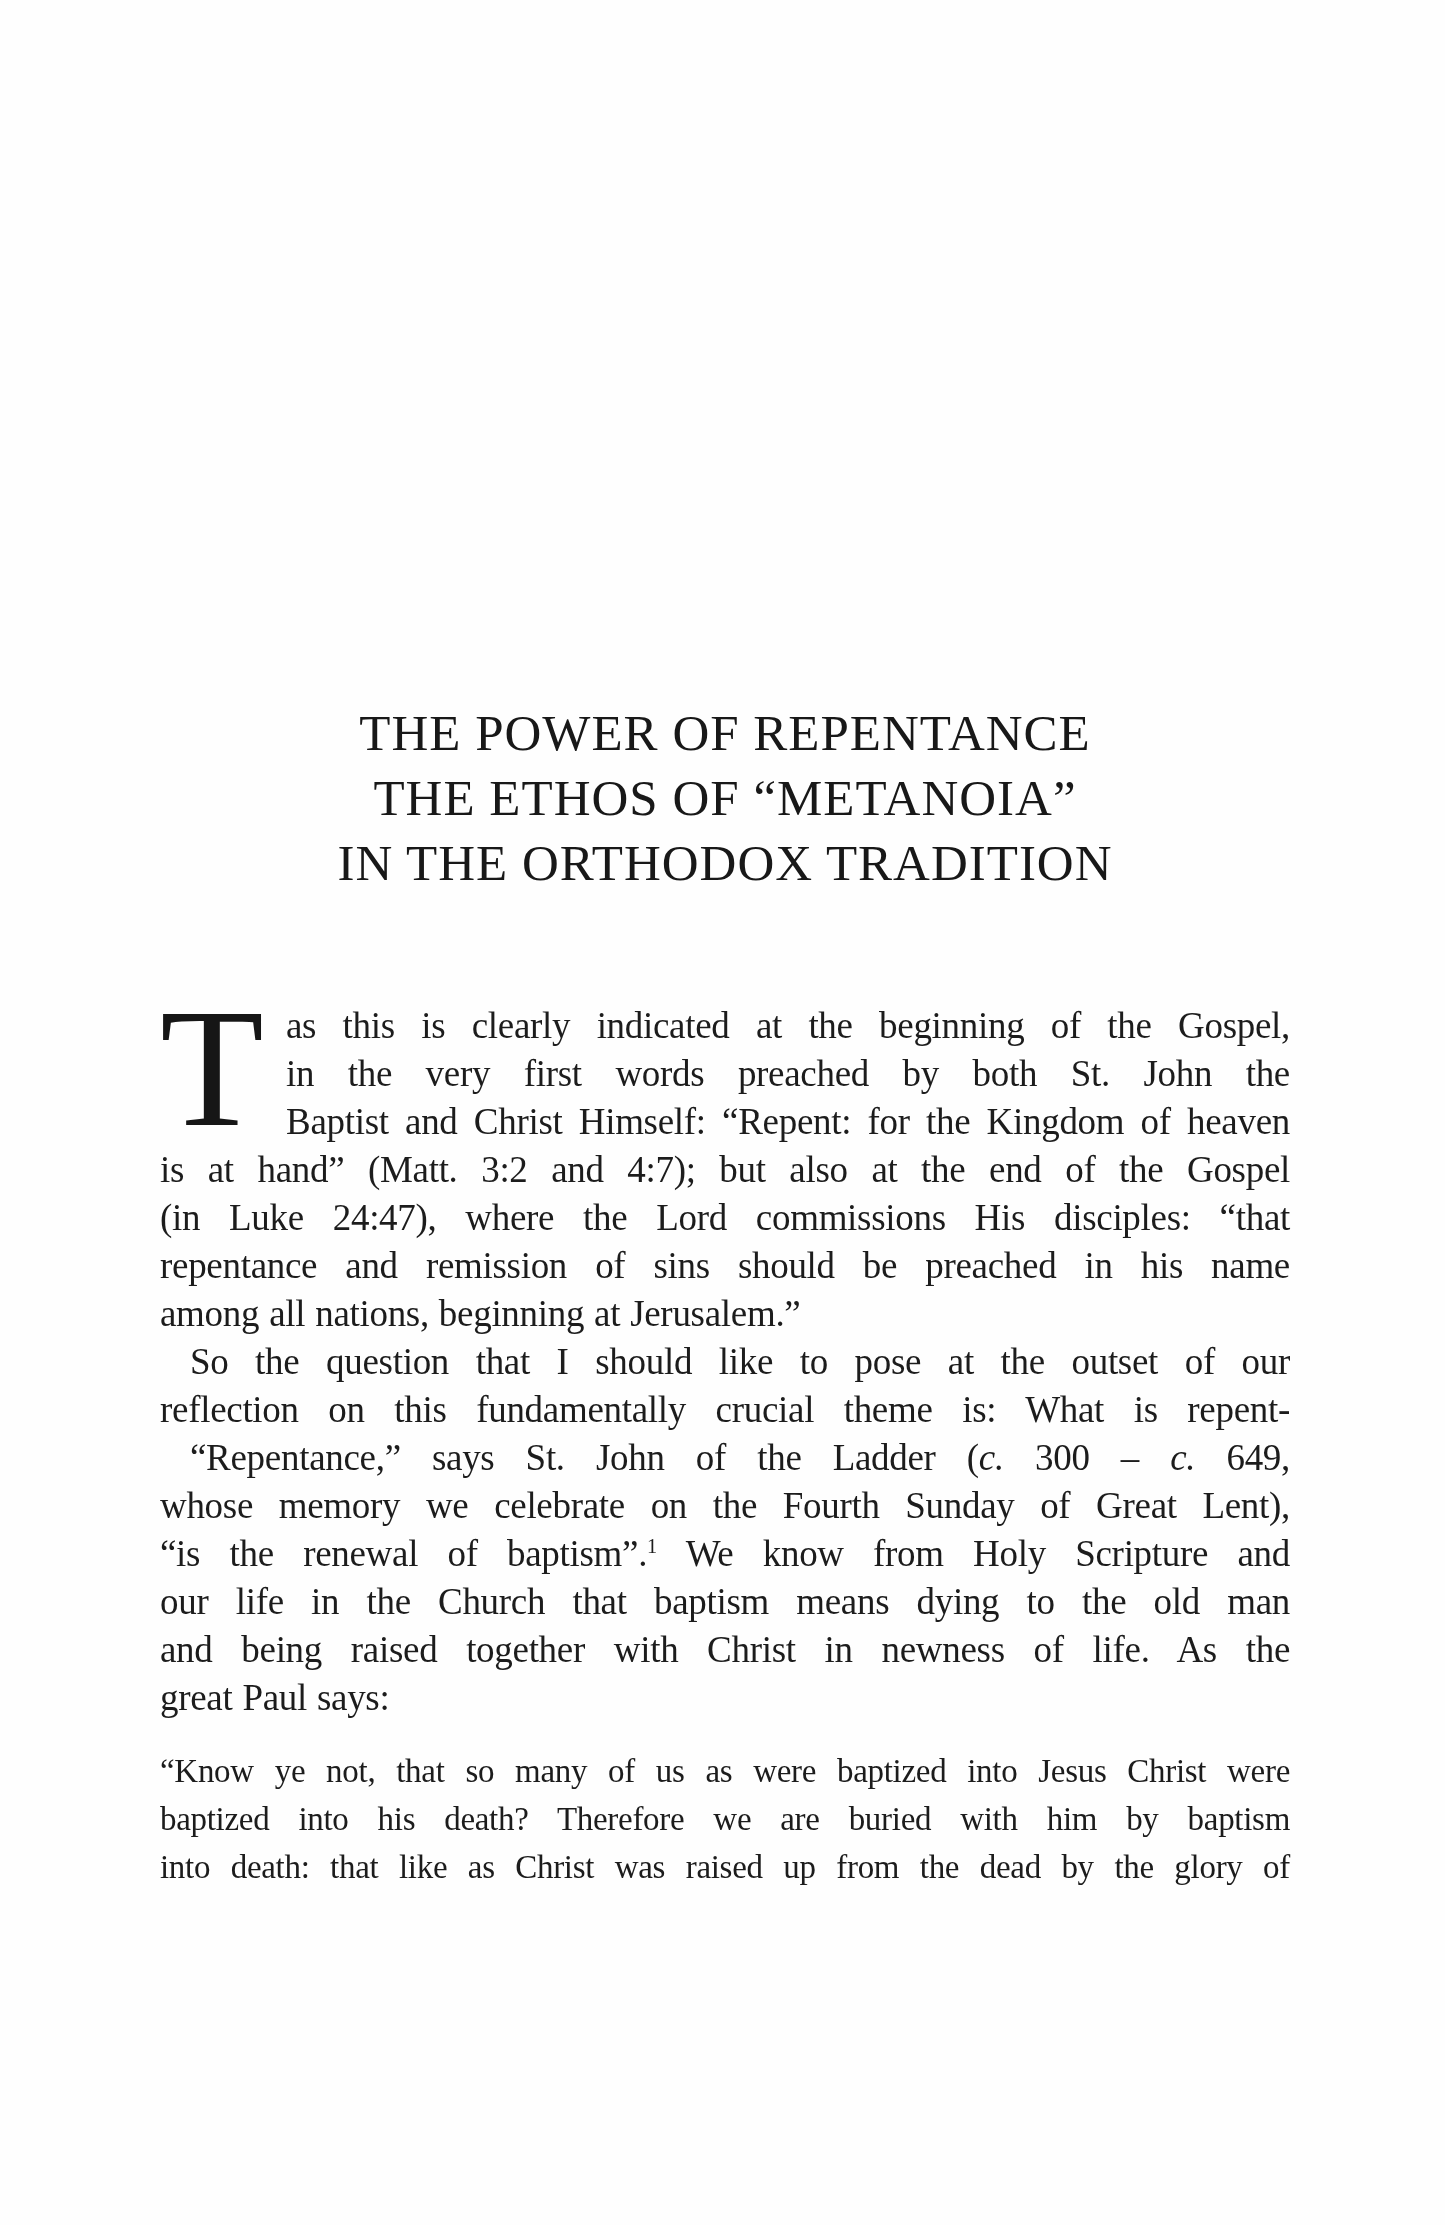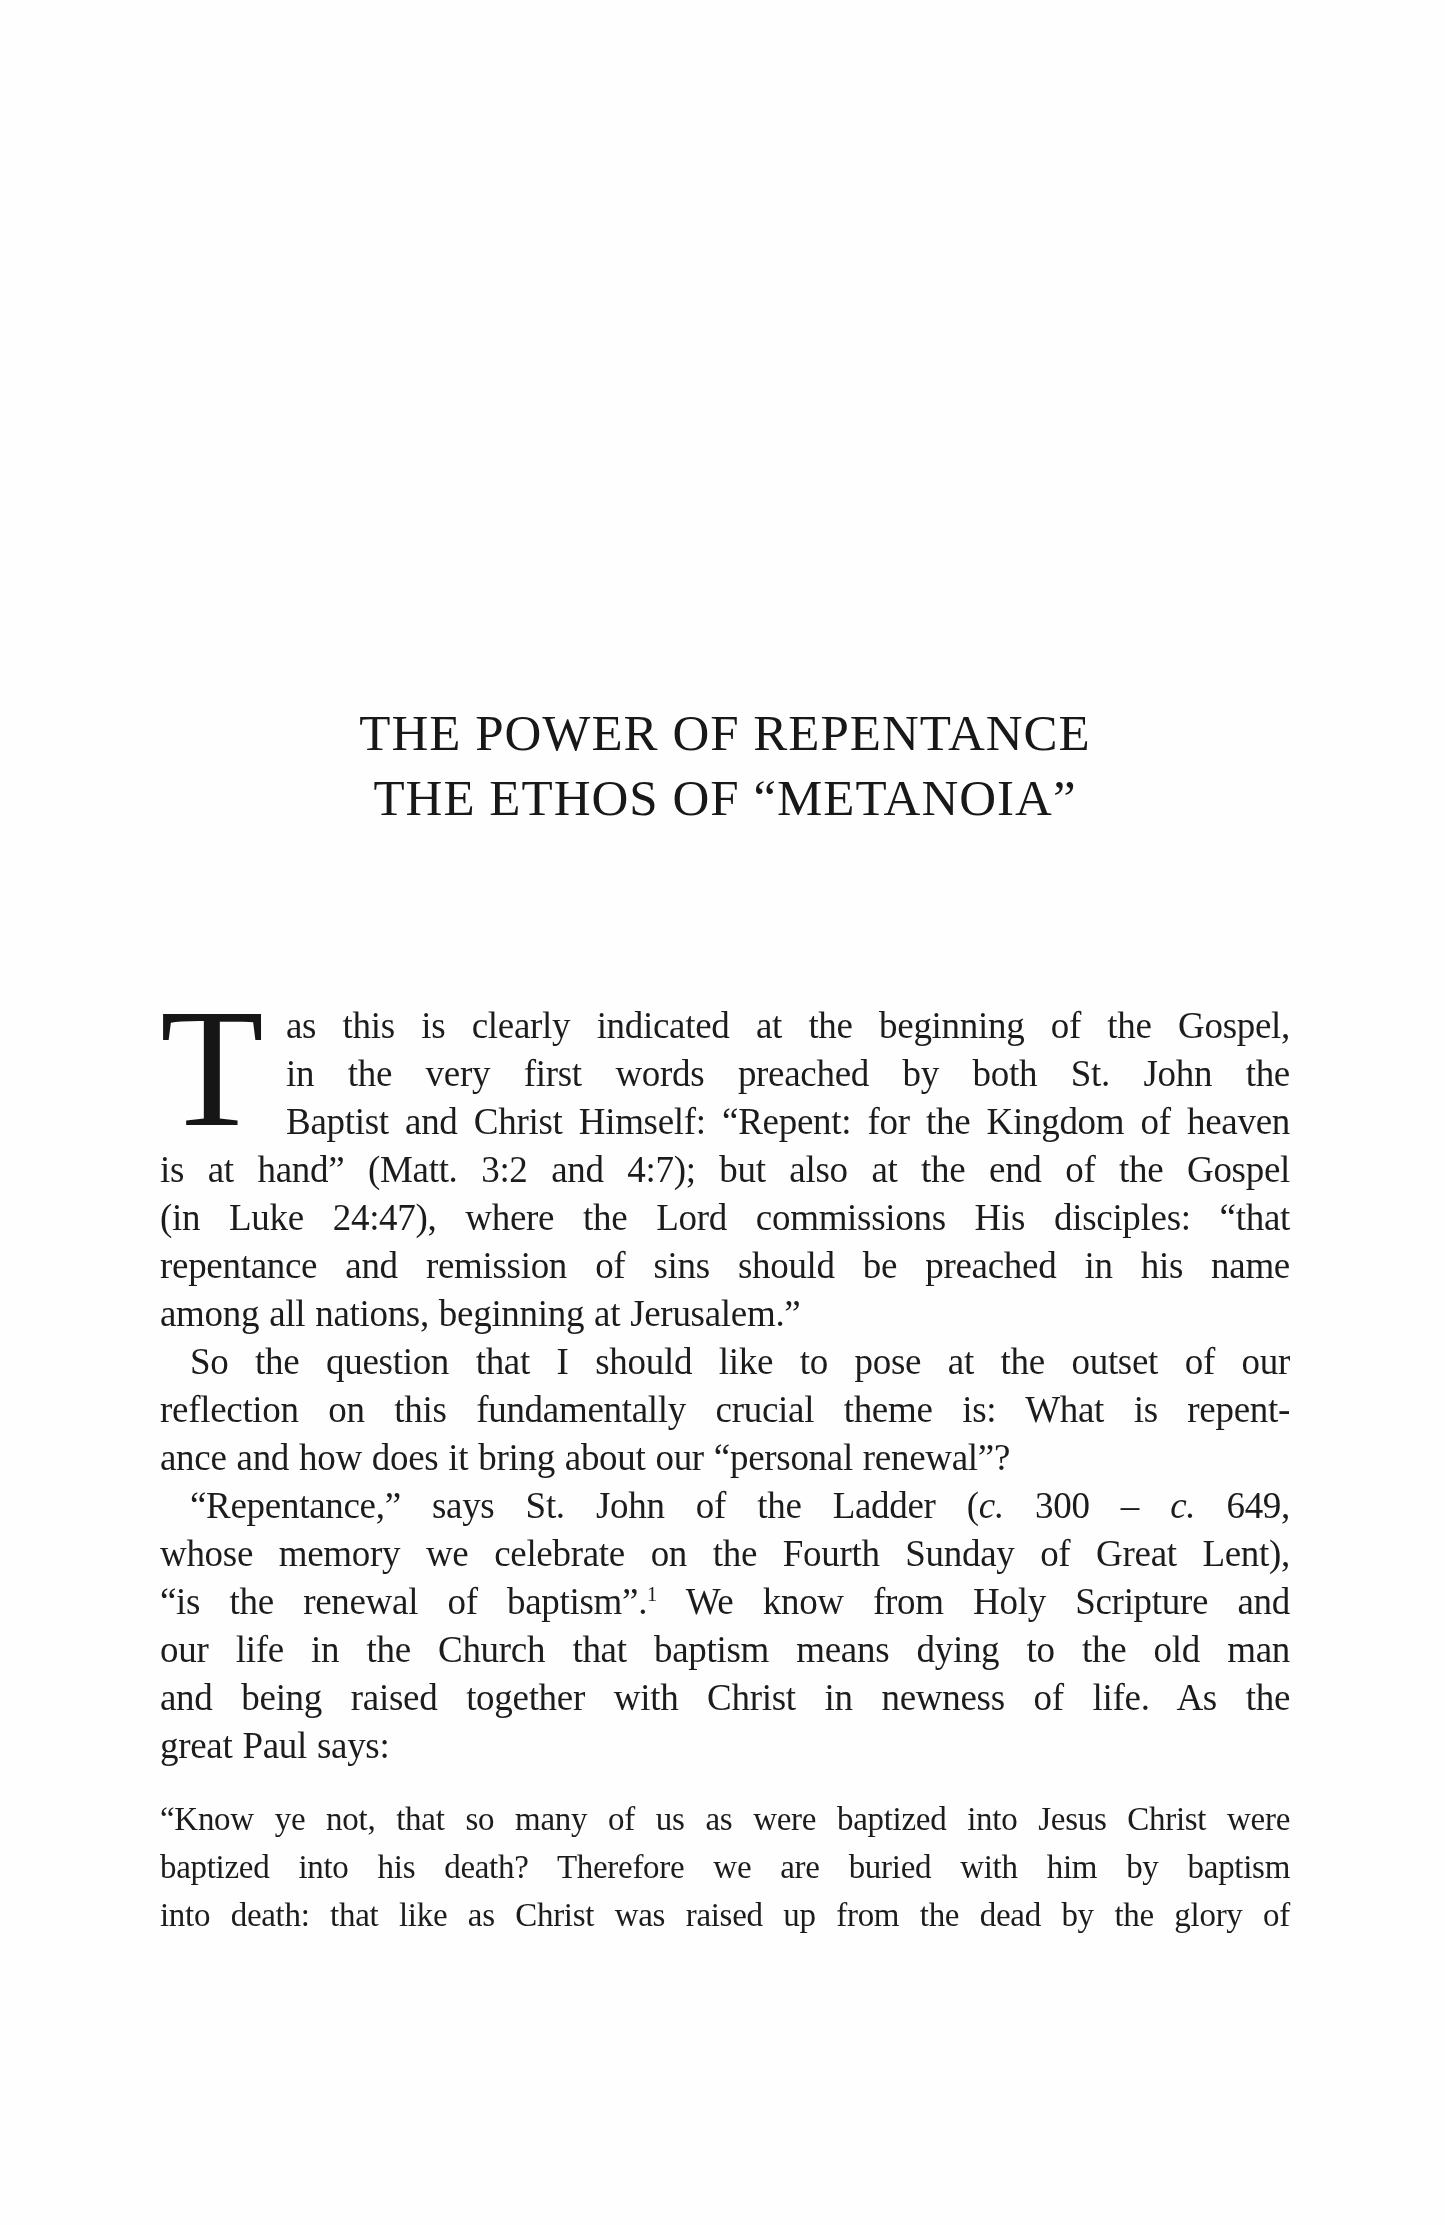--- a/index.html
+++ b/index.html
@@ -57,40 +57,40 @@
 </style>
 </head>
 <body>
 
 <div class="page">
   <div class="inner">
 
     <div class="chapter-title">
       <div>THE POWER OF REPENTANCE</div>
       <div>THE ETHOS OF “METANOIA”</div>
+      <div>IN THE ORTHODOX TRADITION</div>
     </div>
 
     <div class="content">
       <div>
           <div>
             <div class="dropcap-box">
               <span>T</span>
             </div>
             <div class="line"><span>as this is clearly indicated at the beginning of the Gospel,</span></div>
             <div class="line"><span>in the very first words preached by both St. John the</span></div>
             <div class="line"><span>Baptist and Christ Himself: “Repent: for the Kingdom of heaven</span></div>
             <div class="line"><span>is at hand” (Matt. 3:2 and 4:7); but also at the end of the Gospel</span></div>
             <div class="line"><span>(in Luke 24:47), where the Lord commissions His disciples: “that</span></div>
             <div class="line"><span>repentance and remission of sins should be preached in his name</span></div>
             <div class="line left"><span>among all nations, beginning at Jerusalem.”</span></div>
           </div>
           <div>
             <div class="line indent"><span>So the question that I should like to pose at the outset of our</span></div>
             <div class="line"><span>reflection on this fundamentally crucial theme is: What is repent-</span></div>
-            <div class="line left"><span>ance and how does it bring about our “personal renewal”?</span></div>
           </div>
           <div>
             <div class="line indent"><span>“Repentance,” says St. John of the Ladder (</span><span class="italic">c.</span><span> 300 – </span><span class="italic">c.</span><span> 649,</span></div>
             <div class="line"><span>whose memory we celebrate on the Fourth Sunday of Great Lent),</span></div>
             <div class="line"><span>“is the renewal of baptism”.</span><span class="sup">1</span><span> We know from Holy Scripture and</span></div>
             <div class="line"><span>our life in the Church that baptism means dying to the old man</span></div>
             <div class="line"><span>and being raised together with Christ in newness of life. As the</span></div>
             <div class="line left"><span>great Paul says:</span></div>
           </div>
         </div>

